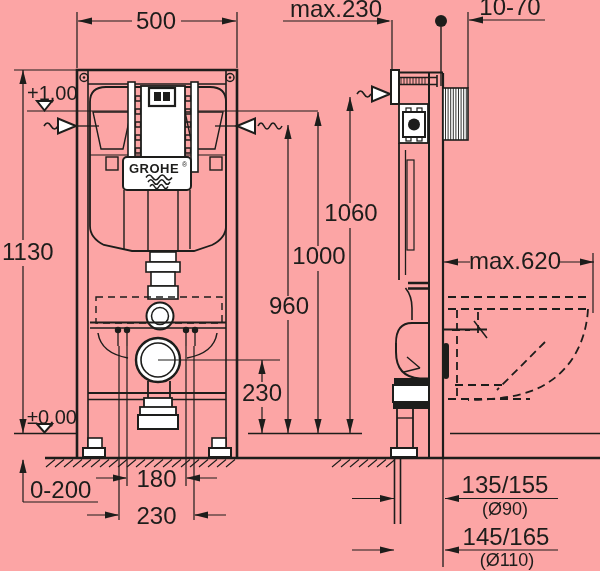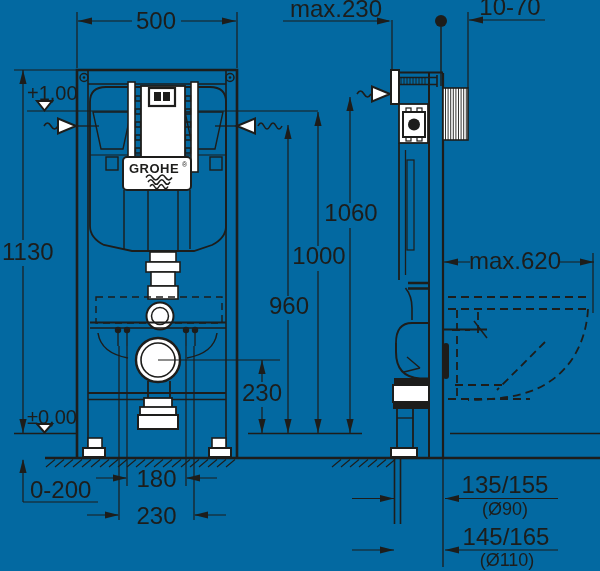--- a/index.html
+++ b/index.html
@@ -1,16 +1,16 @@
 <!DOCTYPE html>
 <html><head>
 <meta charset="utf-8">
 <style>
   html,body{margin:0;padding:0;background:#ffffff;}
-  .stage{width:600px;height:571px;background:#0369a1;position:relative;overflow:hidden;}
+  .stage{width:600px;height:571px;background:#fca5a5;position:relative;overflow:hidden;}
   svg{display:block;}
   .ln{stroke:#1d1d1b;fill:none;}
   .thin{stroke-width:1.2;}
   .med{stroke-width:1.6;}
   .thk{stroke-width:2;}
   .hvy{stroke-width:2.6;}
   .fillw{fill:#ffffff;}
   .filld{fill:#1d1d1b;stroke:none;}
   .dash{stroke-dasharray:8 5;stroke-width:1.8;}
   .ah{fill:#1d1d1b;stroke:none;}

